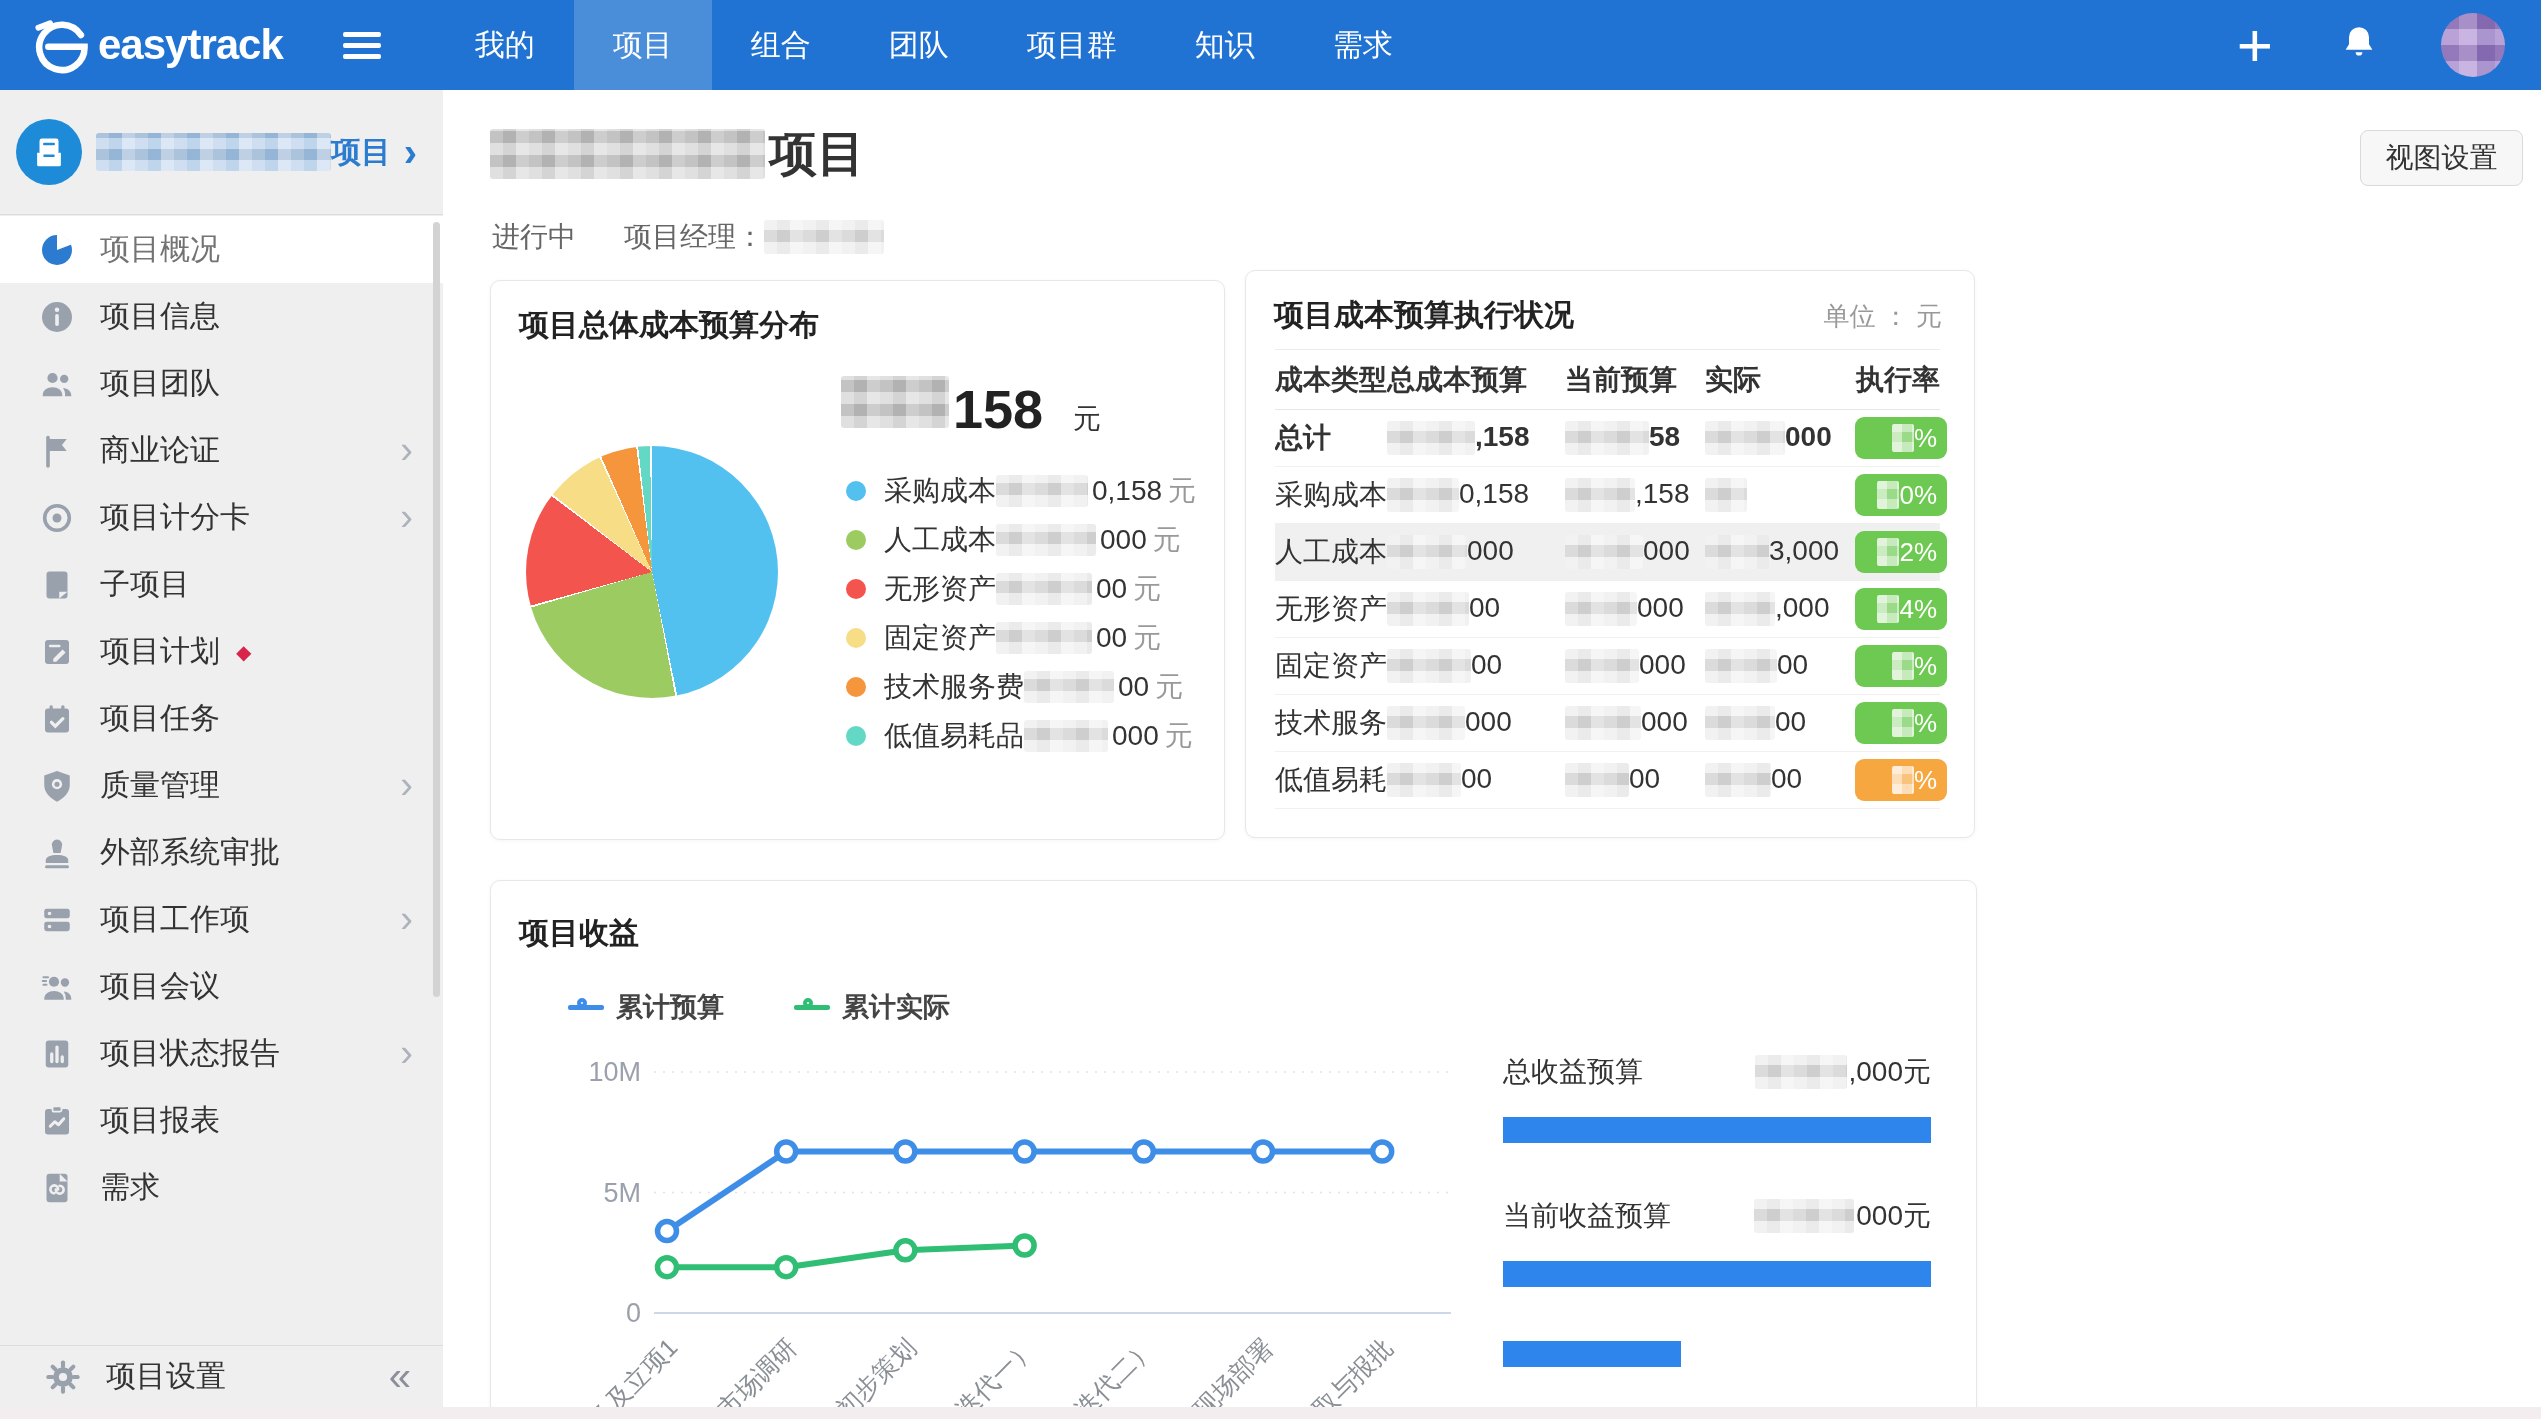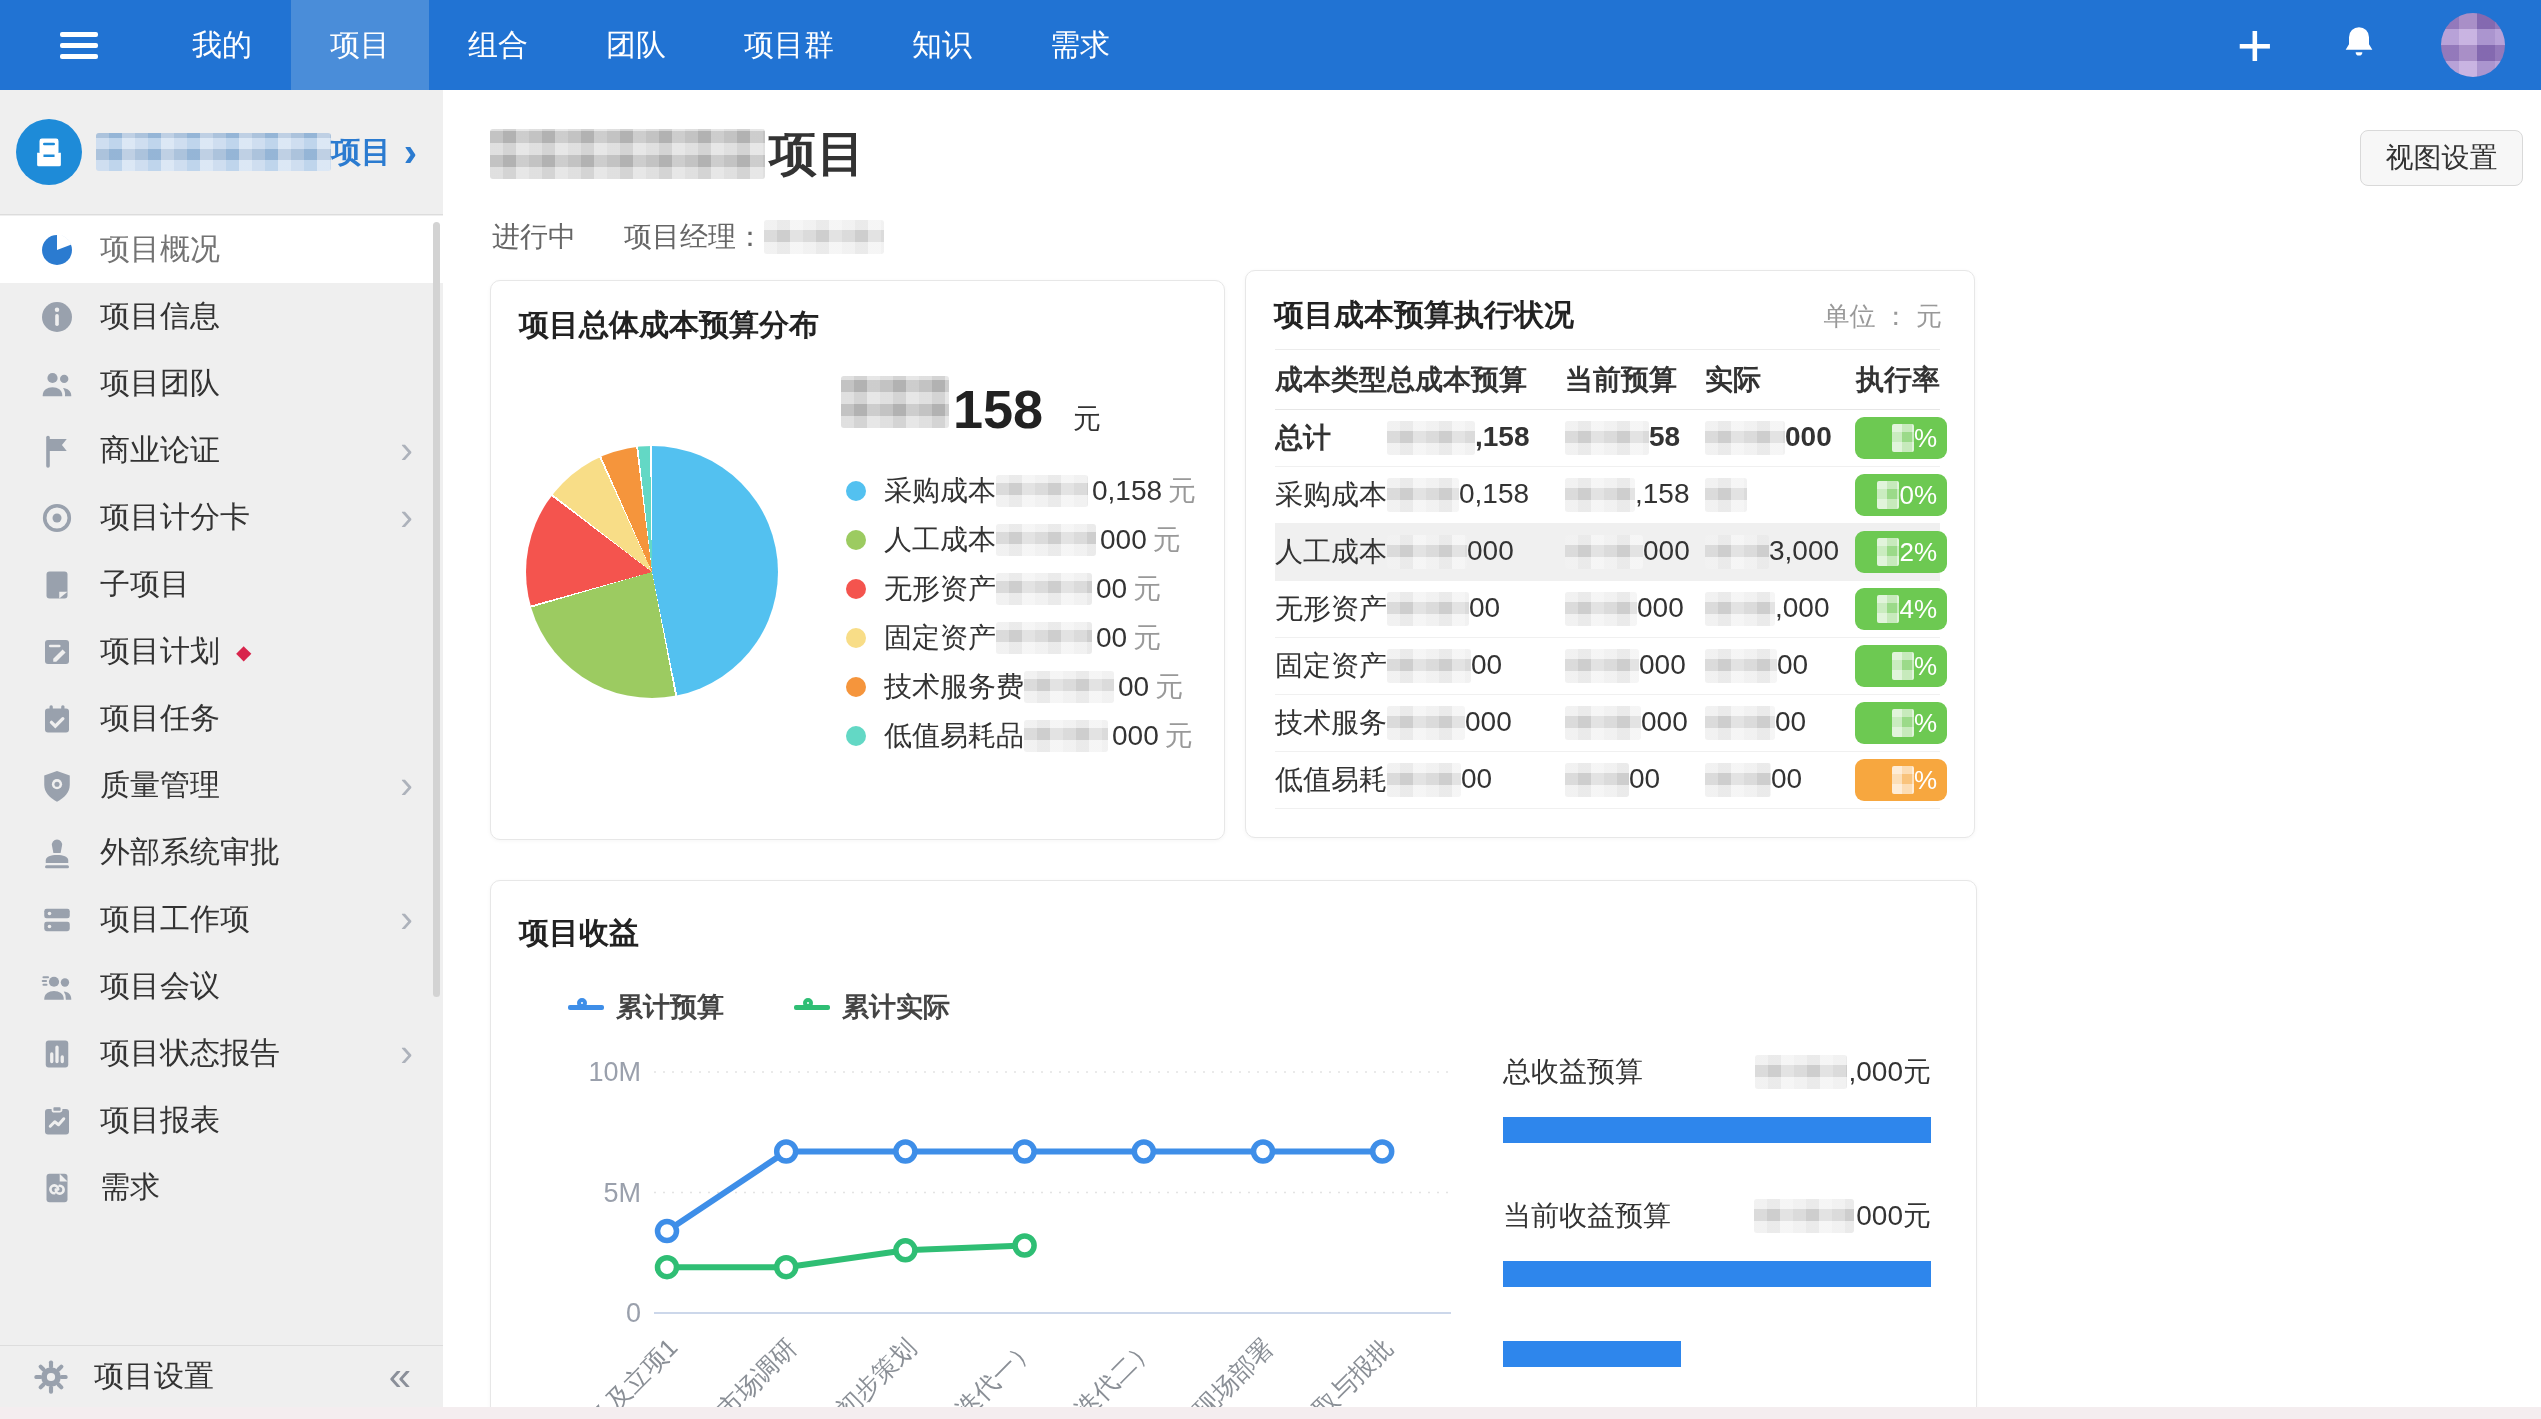--- a/index.html
+++ b/index.html
@@ -60,21 +60,21 @@
   .side-item .icon svg { width:36px; height:36px; }
   .side-item .lbl { margin-left:24px; white-space:nowrap; }
   .side-item.active { background:#fff; color:#737373; }
   .side-item.active .icon { color:#2B7BD0; }
   .item-chev { margin-left:auto; margin-right:30px; font-size:38px; color:#adb2bb; }
   .red-dot { color:#D8254C; font-size:20px; margin-left:16px; }
   .side-scrollbar { position:absolute; right:3px; top:132px; width:7px; height:775px;
     background:#d3d3d3; border-radius:4px; }
   .side-bottom { position:absolute; left:0; right:0; bottom:12px; height:62px;
     background:#EFEFEF; border-top:1px solid #ddd; display:flex; align-items:center;
-    padding-left:32px; font-size:30px; color:#333; z-index:45; cursor:pointer; }
+    padding-left:44px; font-size:30px; color:#333; z-index:45; cursor:pointer; }
   .side-bottom .icon { width:38px; height:38px; color:#99A1AD; }
   .side-bottom .lbl { margin-left:24px; }
   .collapse { margin-left:auto; margin-right:32px; font-size:40px; color:#8a8f99; }
 
   
   .main { position:absolute; left:443px; top:90px; right:0; bottom:0; background:#fff; }
   .page-title { position:absolute; left:47px; top:32px; display:flex; align-items:center; }
   .page-title .suffix { font-size:48px; font-weight:700; color:#333; margin-left:4px; }
   .view-btn { position:absolute; right:18px; top:40px; width:163px; height:56px;
     background:#f7f7f7; border:1px solid #d9d9d9; border-radius:8px;
@@ -136,20 +136,27 @@
   .stat-val { font-size:28px; color:#333; display:flex; align-items:center; }
   .stat-bar { height:26px; background:#2E86EC; margin-top:26px; }
 
   .bottom-strip { position:absolute; left:0; right:0; bottom:0; height:12px;
     background:#F4EDEF; z-index:70; }
 </style>
 </head>
 <body>
 
 <div class="topbar">
+  <div class="logo">
+    <svg viewBox="0 0 32 32">
+      <path d="M27 10.5 A12.5 12.5 0 1 0 29 17 L 9 17" fill="none" stroke="#fff" stroke-width="3.6" stroke-linecap="round"></path>
+      <path d="M3.5 6.5 L10 4" stroke="#fff" stroke-width="3.2" stroke-linecap="round"></path>
+    </svg>
+    <span class="logo-text">easytrack</span>
+  </div>
   <div class="hamburger">
     <div></div>
       <div></div>
       <div></div>
   </div>
   <div class="nav">
     <div class="nav-tab">我的</div>
     <div class="nav-tab active">项目</div>
     <div class="nav-tab">组合</div>
     <div class="nav-tab">团队</div>

